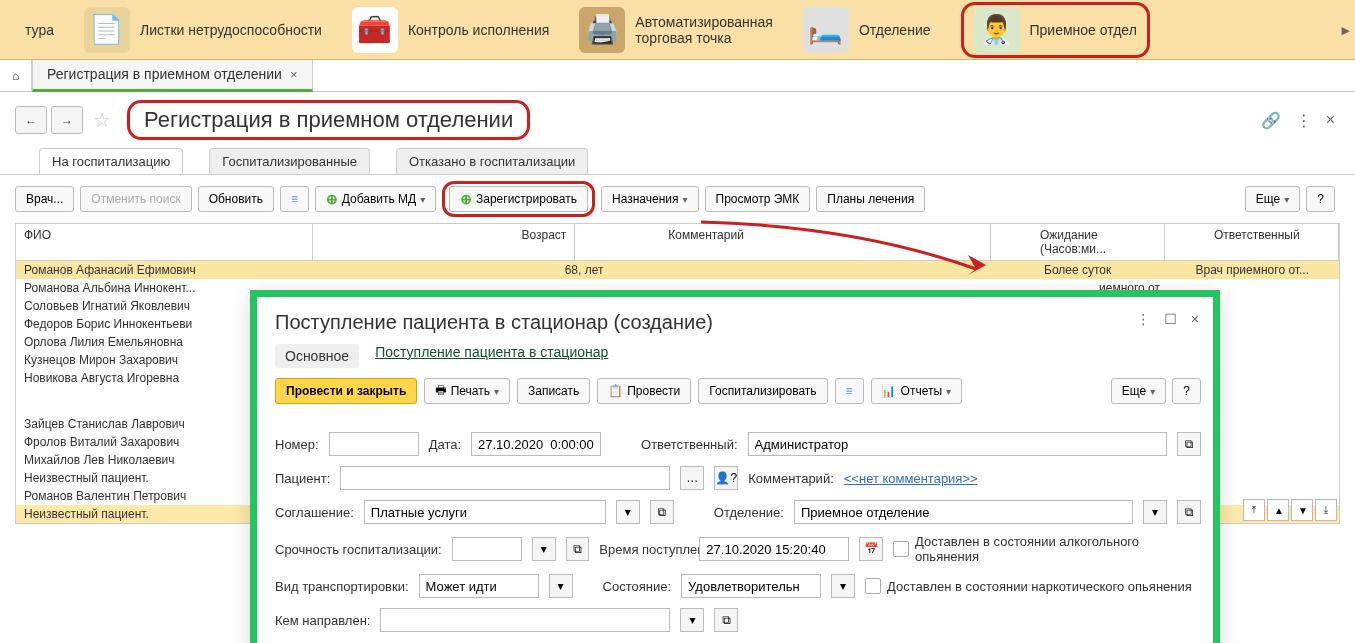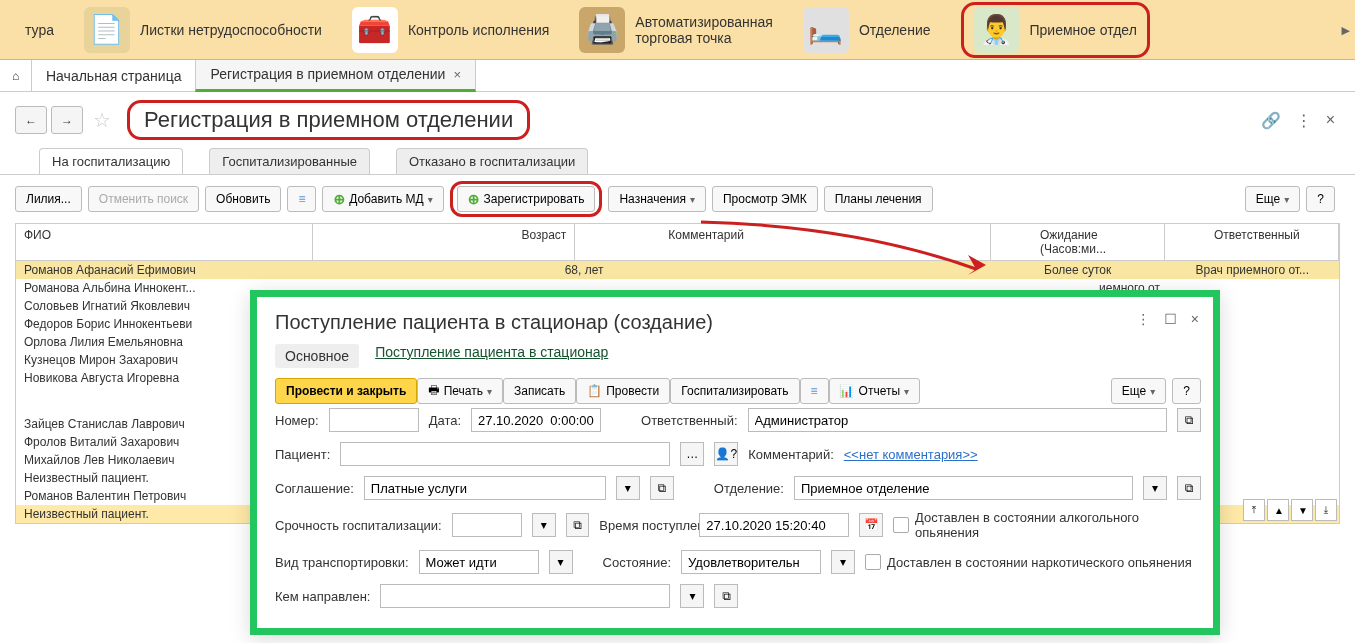--- a/index.html
+++ b/index.html
@@ -253,22 +253,22 @@
     font-size: 14px;
   }
   .dialog-tab.active {
     background: #eee;
     padding: 4px 10px;
     border-radius: 3px;
   }
   .dialog-tab.link { color: #14532d; text-decoration: underline; }
   .dialog-toolbar {
     display: flex;
-    gap: 0;
-    margin-bottom: 4px;
+    gap: 7px;
+    margin-bottom: 28px;
     position: relative;
   }
   .btn-yellow {
     background: #ffd54a;
     border: 1px solid #d4a800;
     font-weight: bold;
   }
   .dialog-toolbar-right {
     position: absolute;
     right: 0;
@@ -350,21 +350,20 @@
     <div class="icon-box" style="background:#d9e8c9">👨‍⚕️</div>
     <span>Приемное отдел</span>
   </div>
   <div class="scroll-right"></div>
 </div>
 
 <div class="breadcrumb-row">
   <div class="home-btn">
     <span>⌂</span>
   </div>
-  <div class="breadcrumb-tab">Начальная страница</div>
   <div class="breadcrumb-tab active">
     <span>Регистрация в приемном отделении</span>
     <span class="tab-close">×</span>
   </div>
 </div>
 
 <div class="main-header">
   <div class="nav-btn">
       <span>←</span>
     </div>
@@ -380,21 +379,21 @@
   </div>
 </div>
 
 <div class="sub-tabs">
   <div class="sub-tab active">На госпитализацию</div>
   <div class="sub-tab">Госпитализированные</div>
   <div class="sub-tab">Отказано в госпитализации</div>
 </div>
 
 <div class="action-toolbar">
-  <button class="tbtn">Лилия...</button>
+  <button class="tbtn">Врач...</button>
   <button class="tbtn disabled">Отменить поиск</button>
   <button class="tbtn">Обновить</button>
   <button class="tbtn">
       <span class="icon-blue-list">≡</span>
     </button>
   <button class="tbtn">
       <span class="icon-green-plus">⊕</span>
       <span>Добавить МД</span>
       <span class="dd"></span>
     </button>

